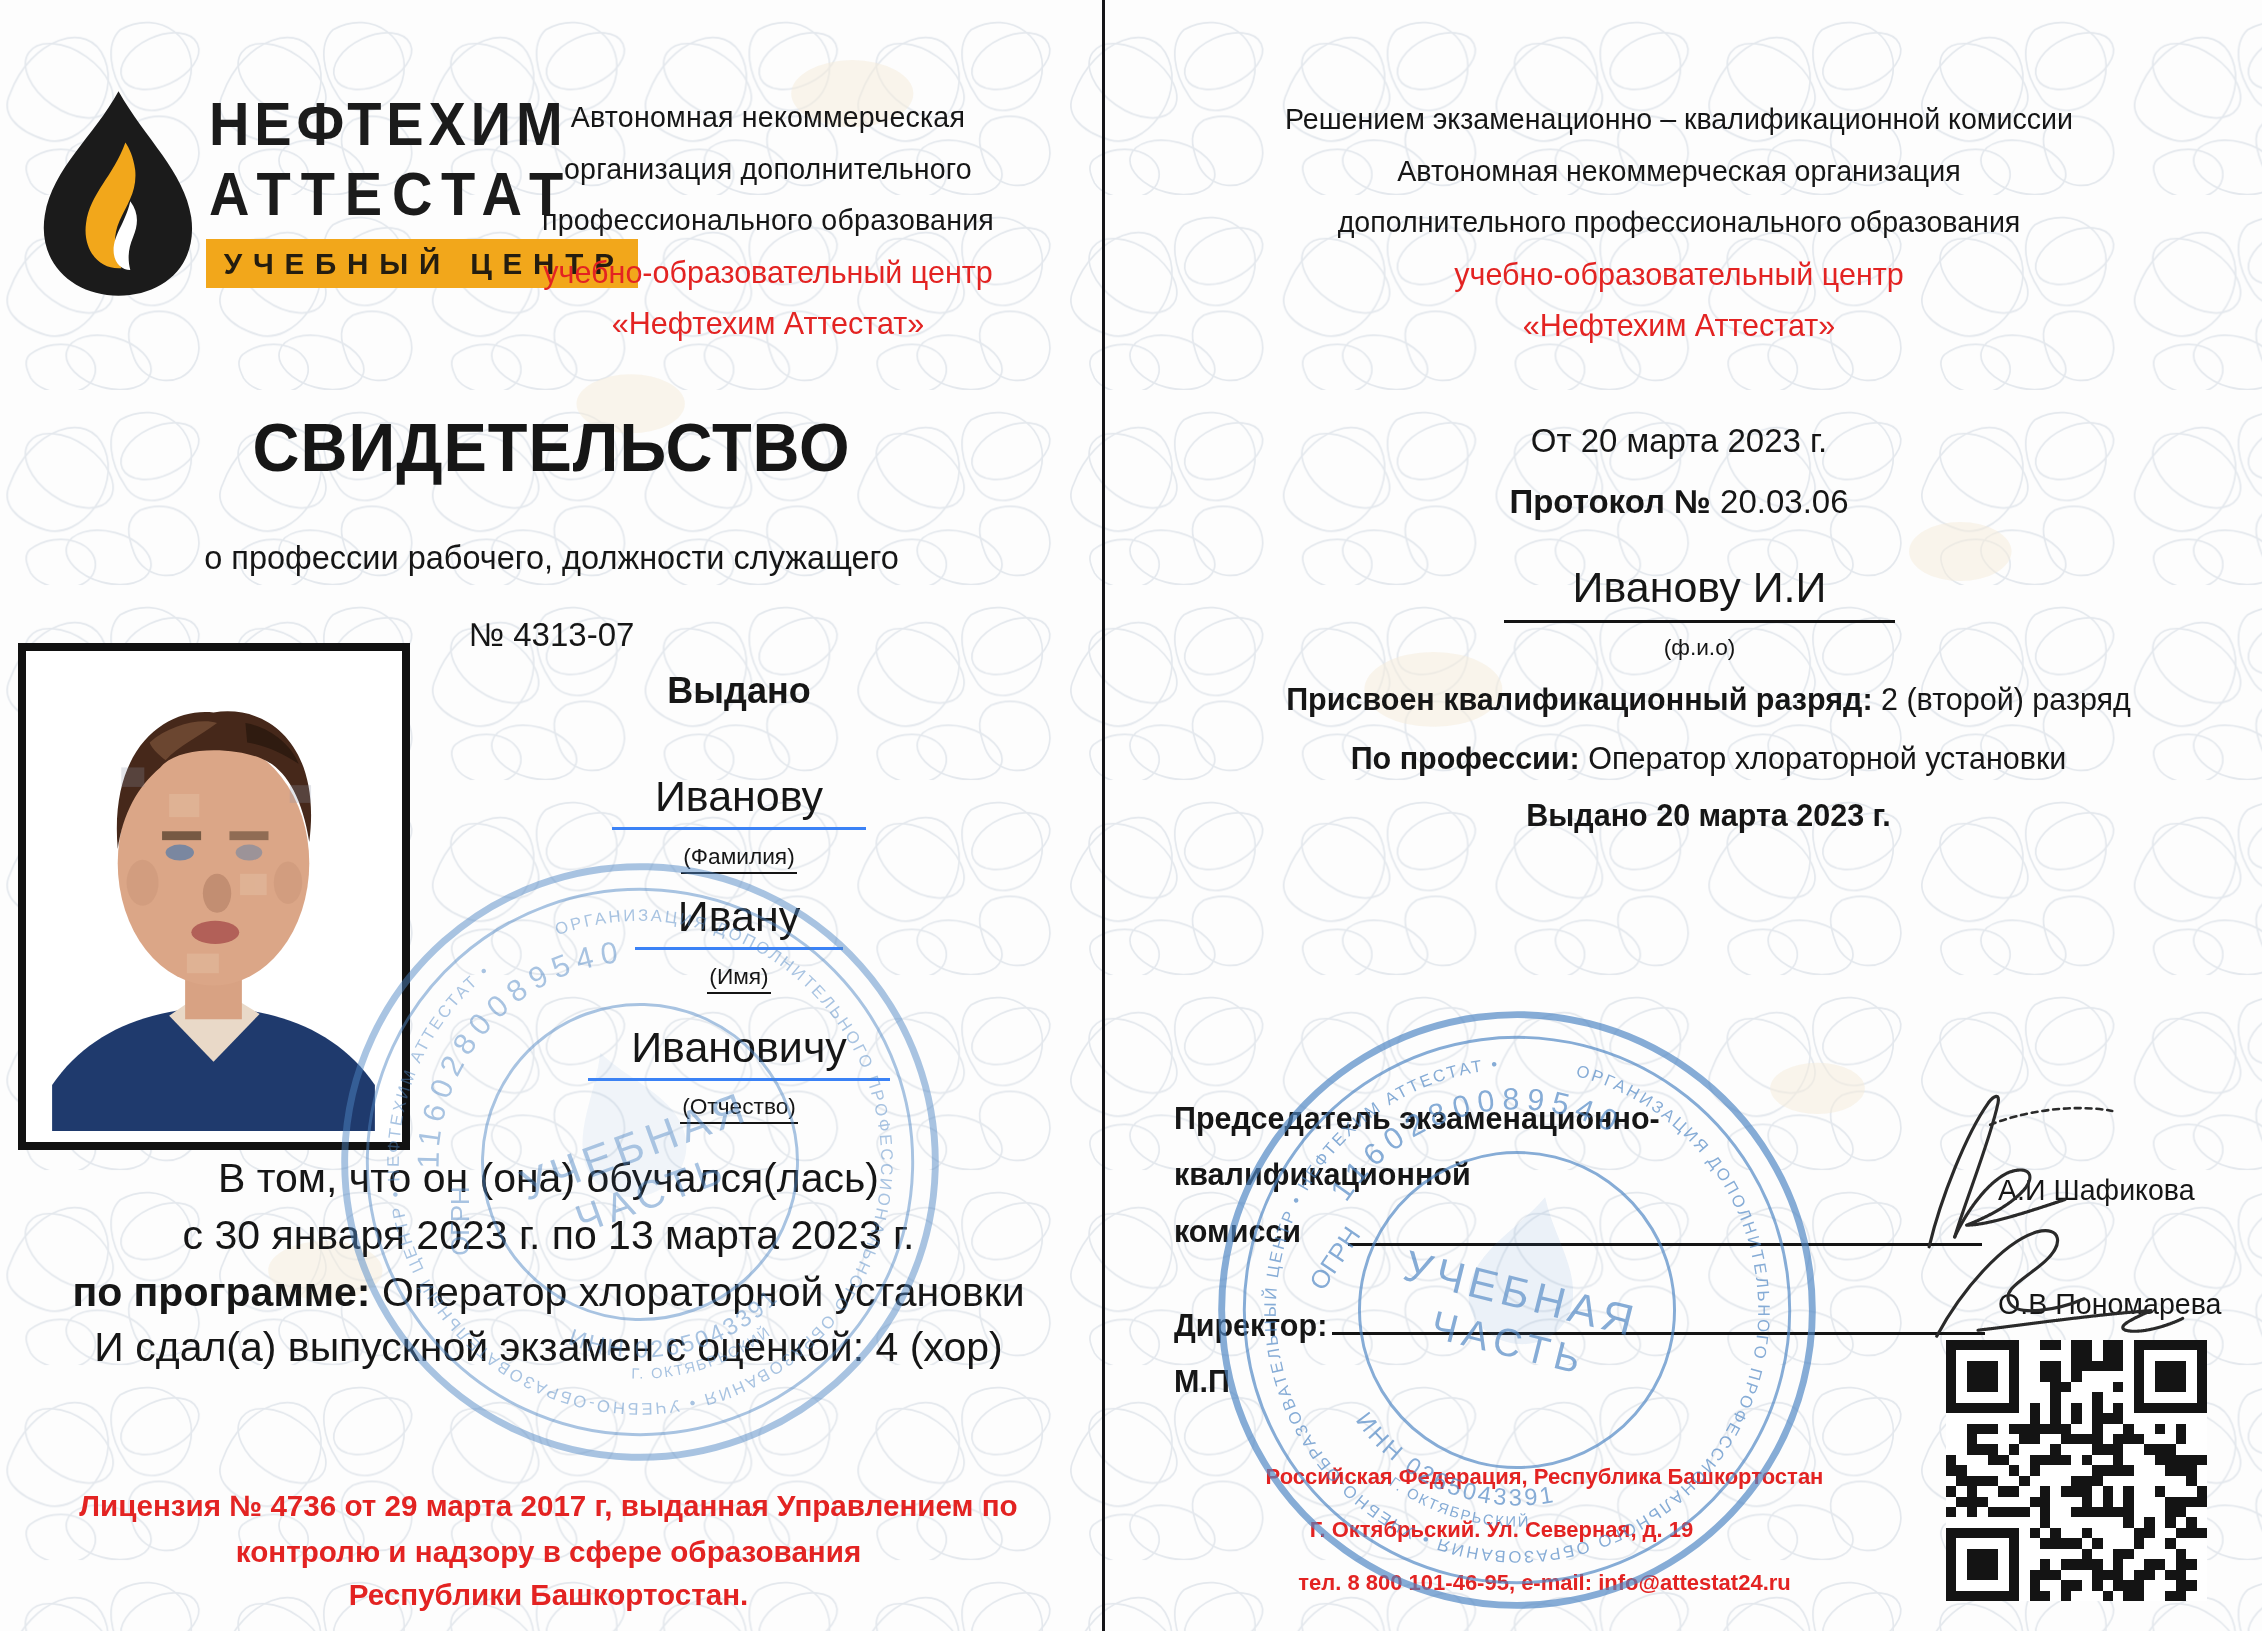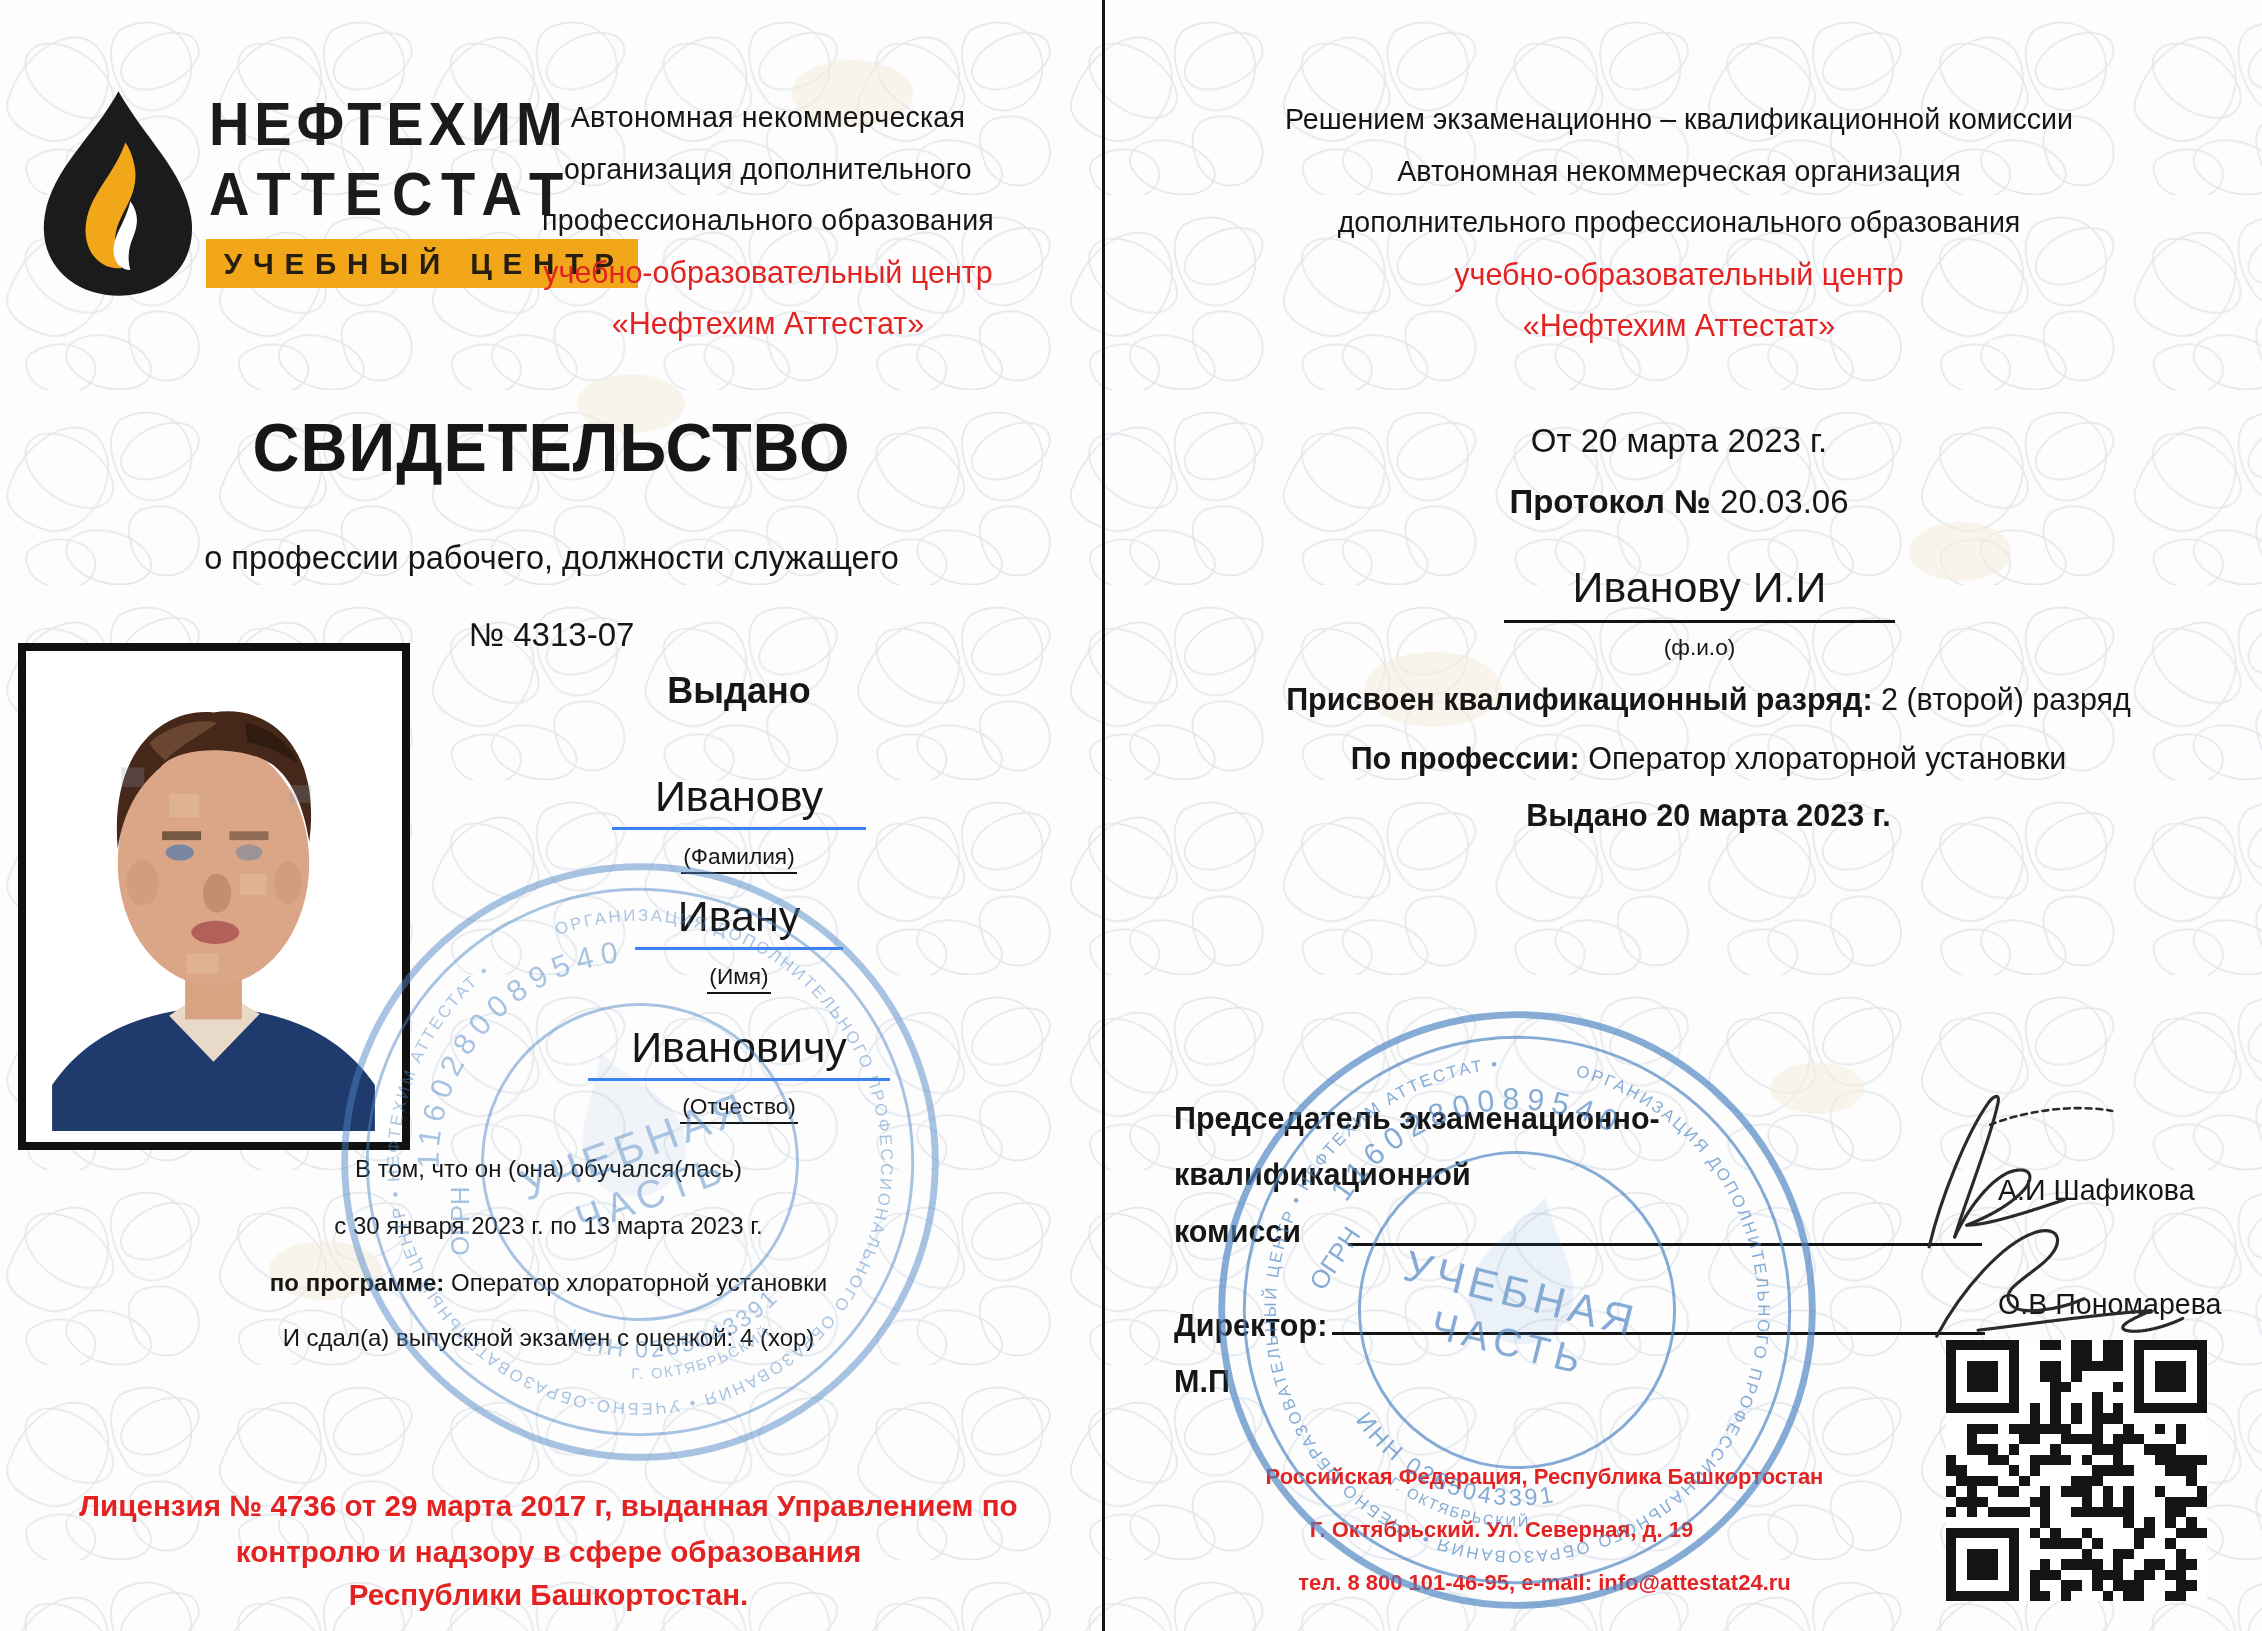--- a/index.html
+++ b/index.html
@@ -18,21 +18,21 @@
   .org-red{font-size:30.5px;}
   .doc-title{font-size:65px;font-weight:700;letter-spacing:1px;transform:scaleY(1.04);}
   .subtitle{font-size:32.5px;}
   .docnum{font-size:33px;}
   .issued{font-size:36px;font-weight:700;}
   .fio{font-size:43px;}
   .uline{display:inline-block;border-bottom:3px solid #3b82f6;padding:0 43px 5.9px;}
   .uline-wide{display:inline-block;border-bottom:3px solid #141414;padding:0 69px 7.9px;}
   .cap{font-size:22.7px;}
   .cap .uline-c{display:inline-block;border-bottom:2px solid #141414;padding:0 2px 2px;}
-  .body32{font-size:24px;}
+  .body32{font-size:41px;}
   .lic{font-size:29.6px;font-weight:600;}
   .rhead{font-size:28.6px;}
   .date34{font-size:33px;}
   .qual{font-size:30.5px;}
   .sig-label{font-size:30.5px;font-weight:700;}
   .sig-name{font-size:28.6px;}
   .sig-line{position:absolute;height:3px;background:#141414;z-index:5;}
   .foot-red{font-size:22px;font-weight:700;}
   .logo-word{font-weight:700;color:#1b1b1b;letter-spacing:4.9px;transform:scaleY(1.08);}
   .logo-banner{background:#f2a71b;color:#241d10;font-weight:700;font-size:29.6px;

